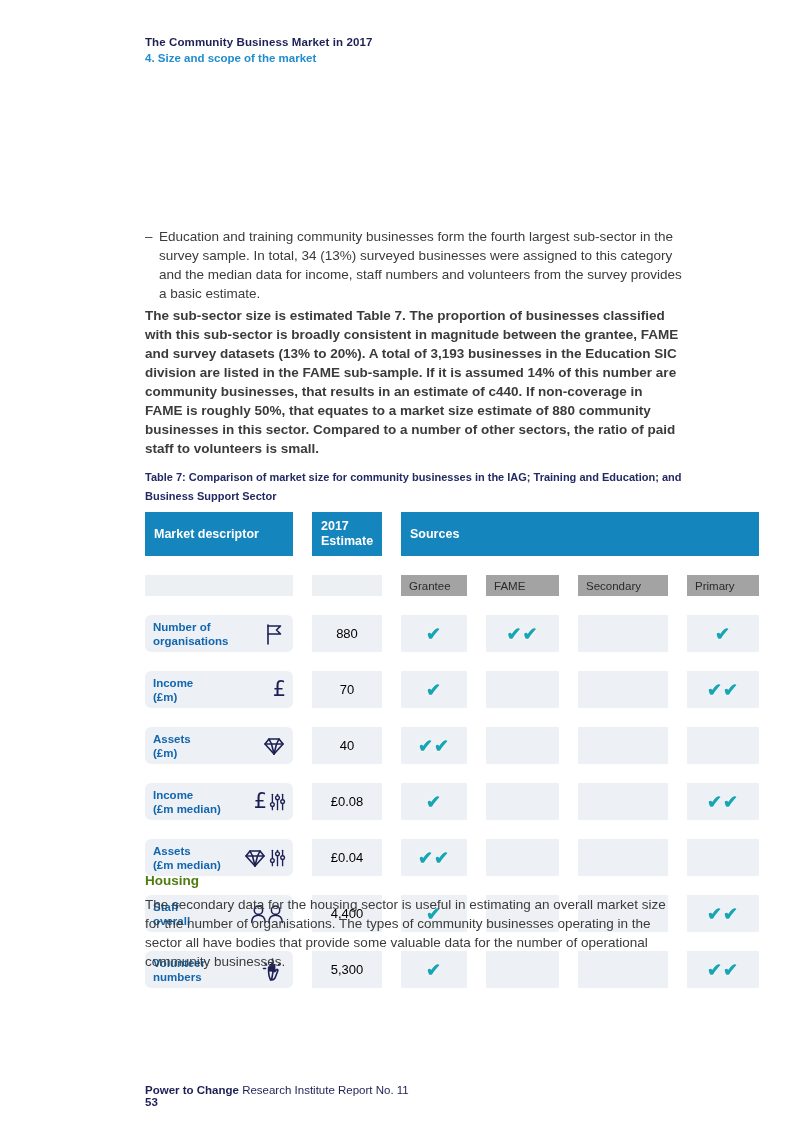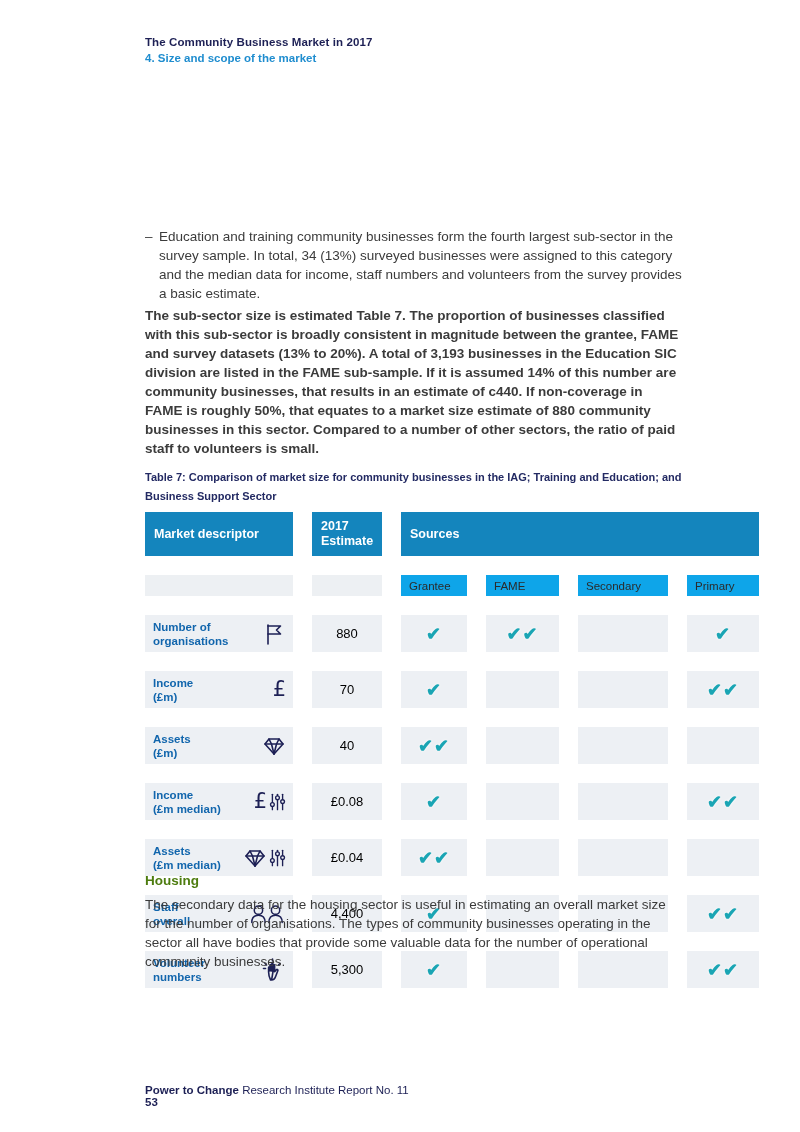--- a/index.html
+++ b/index.html
@@ -18,25 +18,25 @@
 
   .caption { position:absolute; left:145px; top:468px; width:537px;
              color:#232a63; font-size:11px; line-height:19px; font-weight:bold; }
 
   .table { position:absolute; left:145px; top:512px;
            display:grid; grid-template-columns:148px 70px 66px 73px 90px 72px;
            grid-template-rows:44px 21px repeat(7, 37px); gap:19px; }
   .hcell { background:#1485bd; color:#ffffff; font-weight:bold; font-size:12.5px;
            line-height:15px; display:flex; align-items:center; padding:2px 9px; }
   .hcell.sources { grid-column:3 / span 4; }
-  .shcell { background:#0ea5e9; color:#2b2b2b; font-size:11.5px;
+  .shcell { background:#a3a3a3; color:#2b2b2b; font-size:11.5px;
             display:flex; align-items:center; padding:0 8px; }
   .shcell.blank { background:#edf0f3; }
   .t-cell { background:#edf0f4; display:flex; align-items:center; }
-  .label-cell { justify-content:space-between; padding:2px 7px 2px 8px; }
+  .label-cell { justify-content:space-between; padding:2px 7px 2px 8px;border-radius:6px; }
   .row-label { color:#1266ad; font-weight:bold; font-size:11.5px; line-height:14px;
                white-space:pre-line; }
   .row-icon { flex:0 0 auto; display:flex; align-items:center; gap:2px; color:#1d2055; }
   .row-icon svg { display:block; }
   .pound-glyph { font-size:21px; color:#1d2055; line-height:1;
                  font-family:"DejaVu Sans", sans-serif; }
   .est-cell { justify-content:center; color:#000000; font-size:13px; }
   .check-cell { justify-content:center; }
   .checks { color:#1aa5b4; font-size:18px; font-weight:bold; letter-spacing:1px;
             text-shadow:0 0 3px #fff; }

